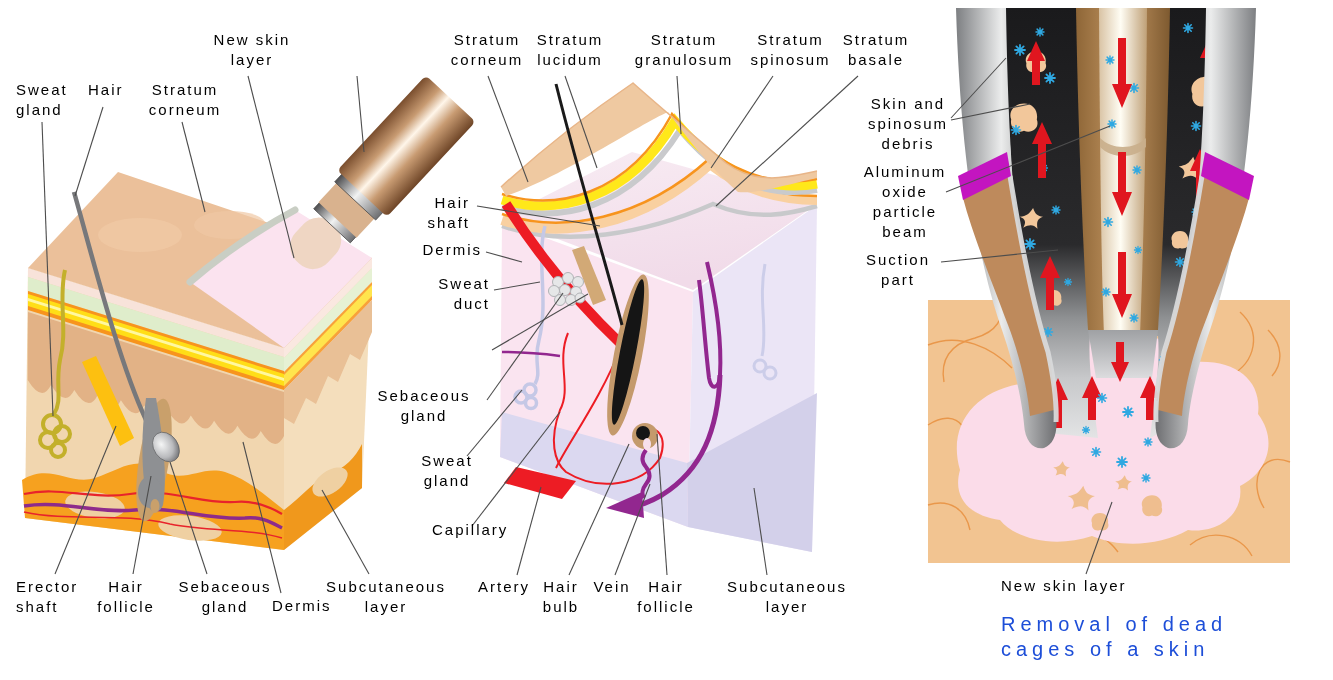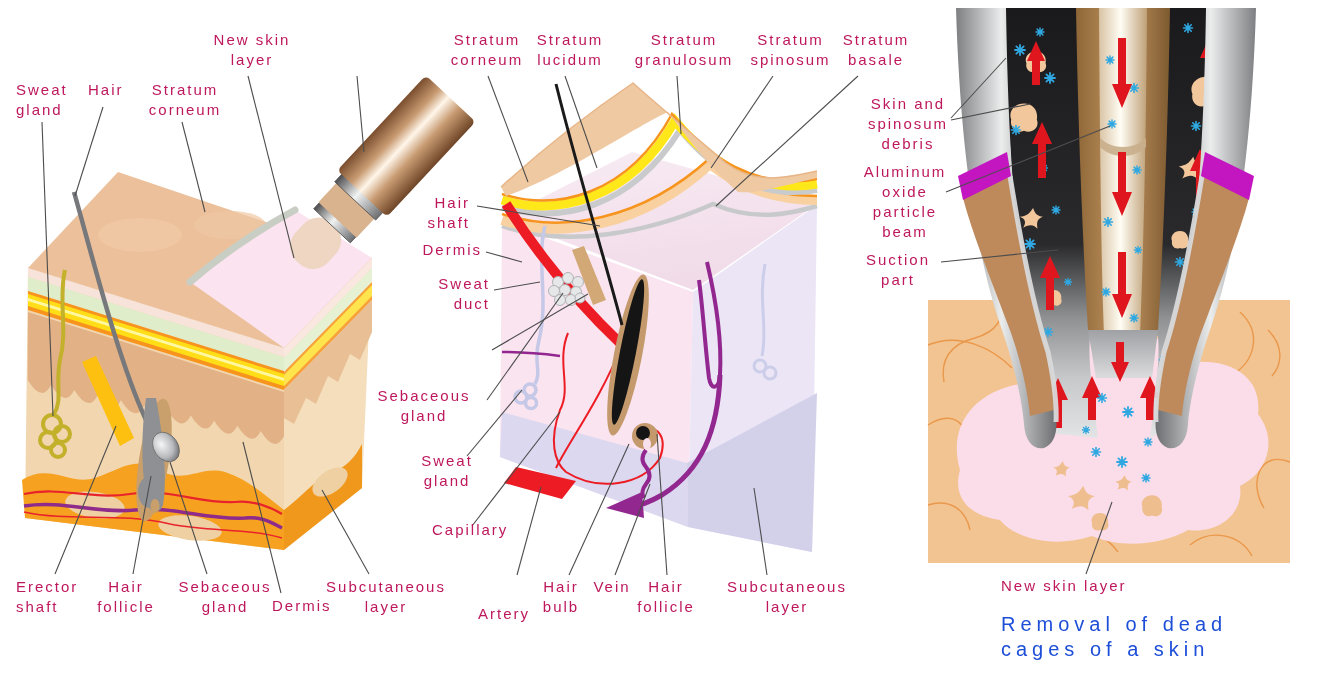--- a/index.html
+++ b/index.html
@@ -1,19 +1,19 @@
 <!DOCTYPE html>
 <html><head>
 <meta charset="utf-8">
 <style>
   html,body{margin:0;padding:0;background:#ffffff;}
   #stage{position:relative;width:1333px;height:680px;background:#ffffff;overflow:hidden;
          font-family:"Liberation Sans","DejaVu Sans",sans-serif;}
   #art{position:absolute;left:0;top:0;}
-  .lbl{position:absolute;font-size:15px;line-height:20px;letter-spacing:2px;color:#be185d;
+  .lbl{position:absolute;font-size:15px;line-height:20px;letter-spacing:2px;color:#000000;
        white-space:pre-line;}
   .ta-c{text-align:center;}
   .ta-r{text-align:right;}
   .title{position:absolute;font-size:19px;line-height:24px;letter-spacing:5px;color:#1d4ed8;
          white-space:pre-line;}
 </style>
 </head>
 <body>
 
 <div id="stage">
@@ -425,21 +425,21 @@
 <div class="lbl ta-r" style="left:390px;top:193px;width:80px">Hair
 shaft</div>
 <div class="lbl ta-r" style="left:402px;top:240px;width:80px">Dermis</div>
 <div class="lbl ta-r" style="left:410px;top:274px;width:80px">Sweat
 duct</div>
 <div class="lbl ta-c" style="left:364px;top:386px;width:120px">Sebaceous
 gland</div>
 <div class="lbl ta-c" style="left:387px;top:451px;width:120px">Sweat
 gland</div>
 <div class="lbl" style="left:432px;top:520px;width:110px">Capillary</div>
-<div class="lbl ta-c" style="left:454px;top:604px;width:100px">Artery</div>
+<div class="lbl ta-c" style="left:454px;top:577px;width:100px">Artery</div>
 <div class="lbl ta-c" style="left:511px;top:577px;width:100px">Hair
 bulb</div>
 <div class="lbl ta-c" style="left:562px;top:577px;width:100px">Vein</div>
 <div class="lbl ta-c" style="left:616px;top:577px;width:100px">Hair
 follicle</div>
 <div class="lbl ta-c" style="left:717px;top:577px;width:140px">Subcutaneous
 layer</div>
 <div class="title" style="left:524px;top:677px">Structure of skin</div>
 
 <div class="lbl ta-c" style="left:838px;top:94px;width:140px">Skin and

